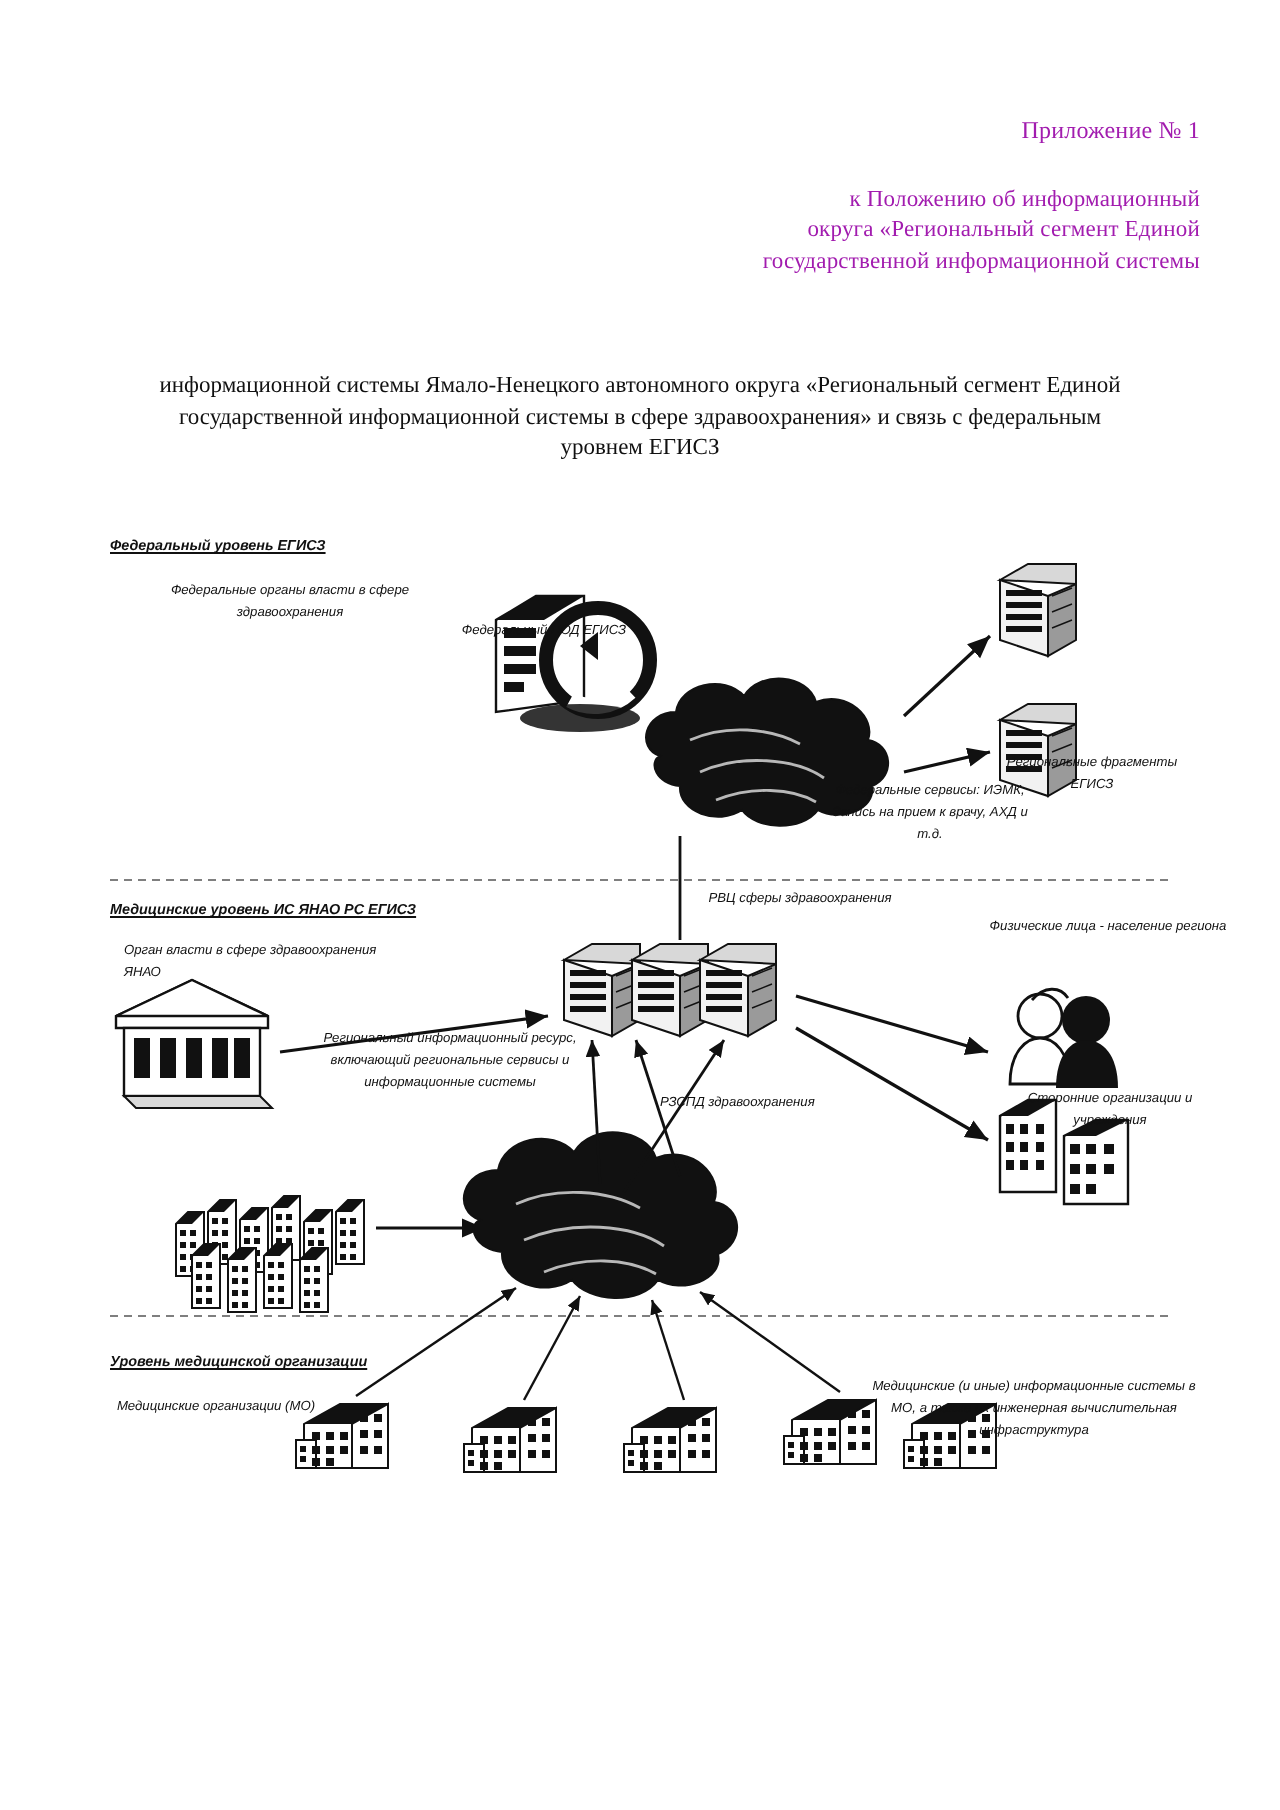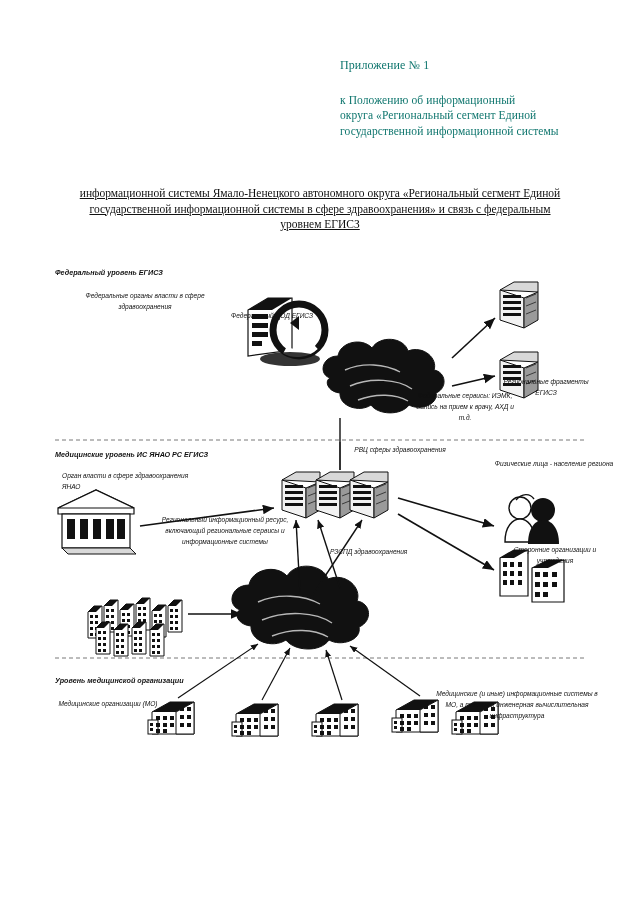--- a/index.html
+++ b/index.html
@@ -24,22 +24,23 @@
   
   #header-block {
     position: absolute;
     left: 340px;
     top: 58px;
     width: 260px;
   }
   .hdr-line {
     font-size: 11.5px;
     line-height: 15.5px;
-    color: #0f766e;
+    color: #a21caf;
     letter-spacing: 0.1px;
+    text-align: right;
   }
   #appendix-number {
     font-size: 12px;
     margin-bottom: 19px;
   }
 
   
   #title-block {
     position: absolute;
     left: 70px;
@@ -49,39 +50,39 @@
   }
   #doc-title {
     font-size: 12.5px;
     font-weight: bold;
     letter-spacing: 0.6px;
     margin-bottom: 5px;
   }
   #doc-subtitle {
     font-size: 11.5px;
     line-height: 15.5px;
-    text-decoration: underline;
   }
 
   
   #diagram {
     position: absolute;
     left: 0;
     top: 258px;
     width: 640px;
     height: 520px;
   }
   #diagram svg { display: block; }
 
   .band-label {
     position: absolute;
     font-family: "Liberation Sans", "DejaVu Sans", sans-serif;
     font-style: italic;
     font-weight: bold;
     font-size: 7.2px;
+    text-decoration: underline;
     color: #111;
     white-space: nowrap;
   }
   .node-label {
     position: absolute;
     font-family: "Liberation Sans", "DejaVu Sans", sans-serif;
     font-style: italic;
     font-size: 6.6px;
     line-height: 11px;
     color: #111;

